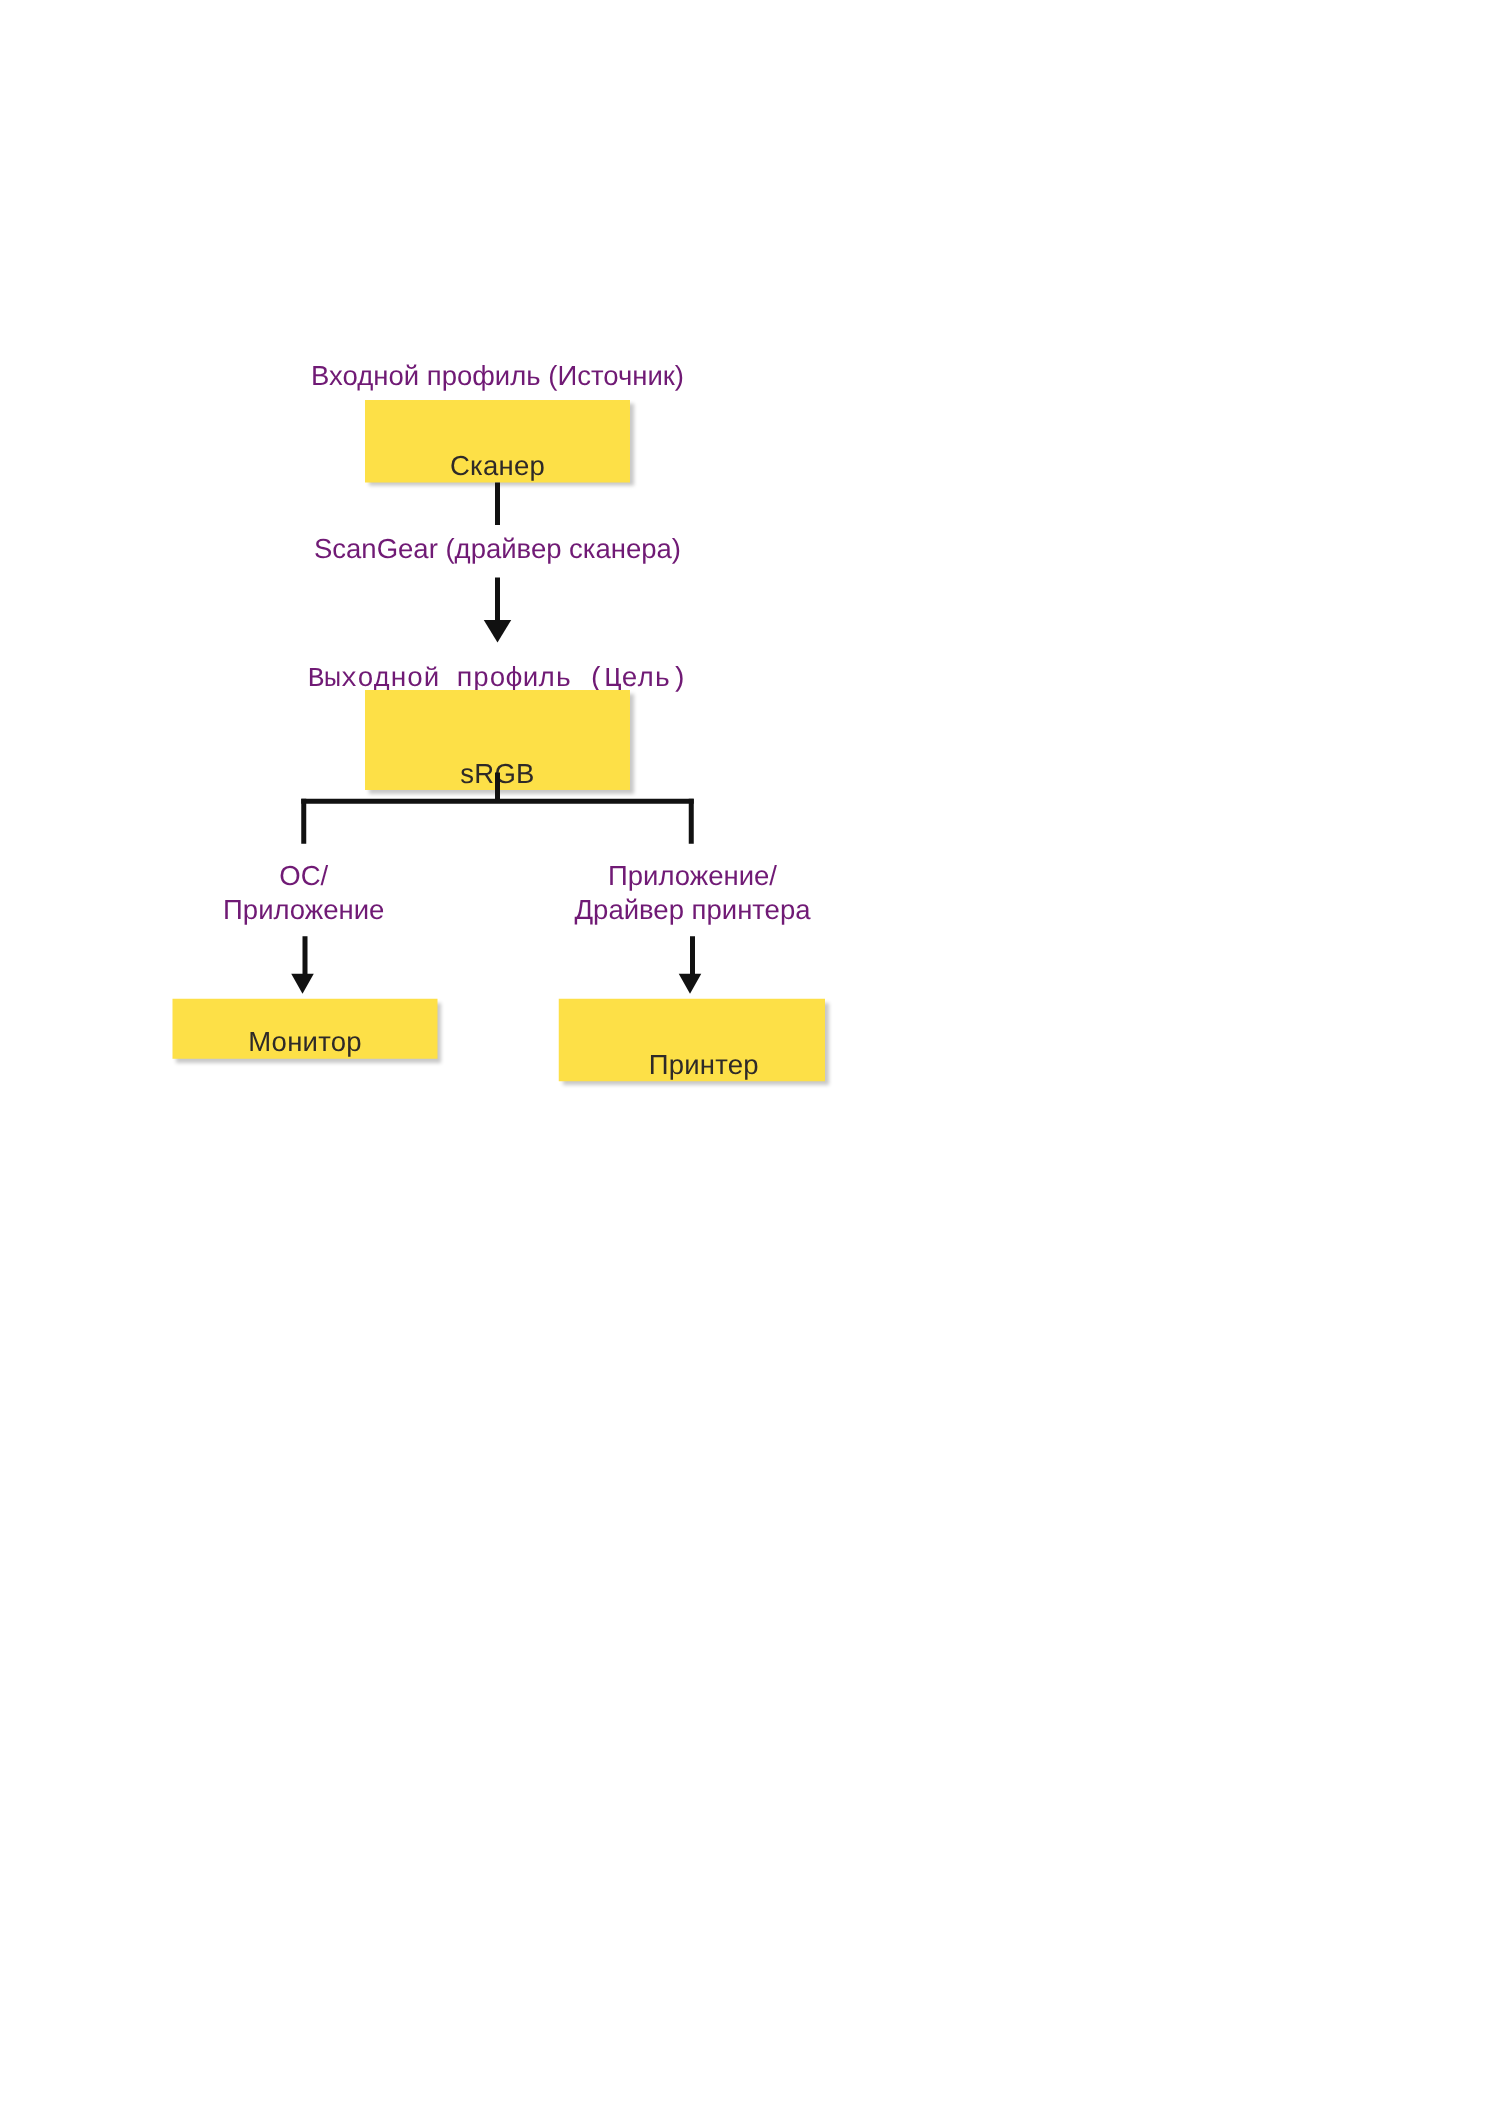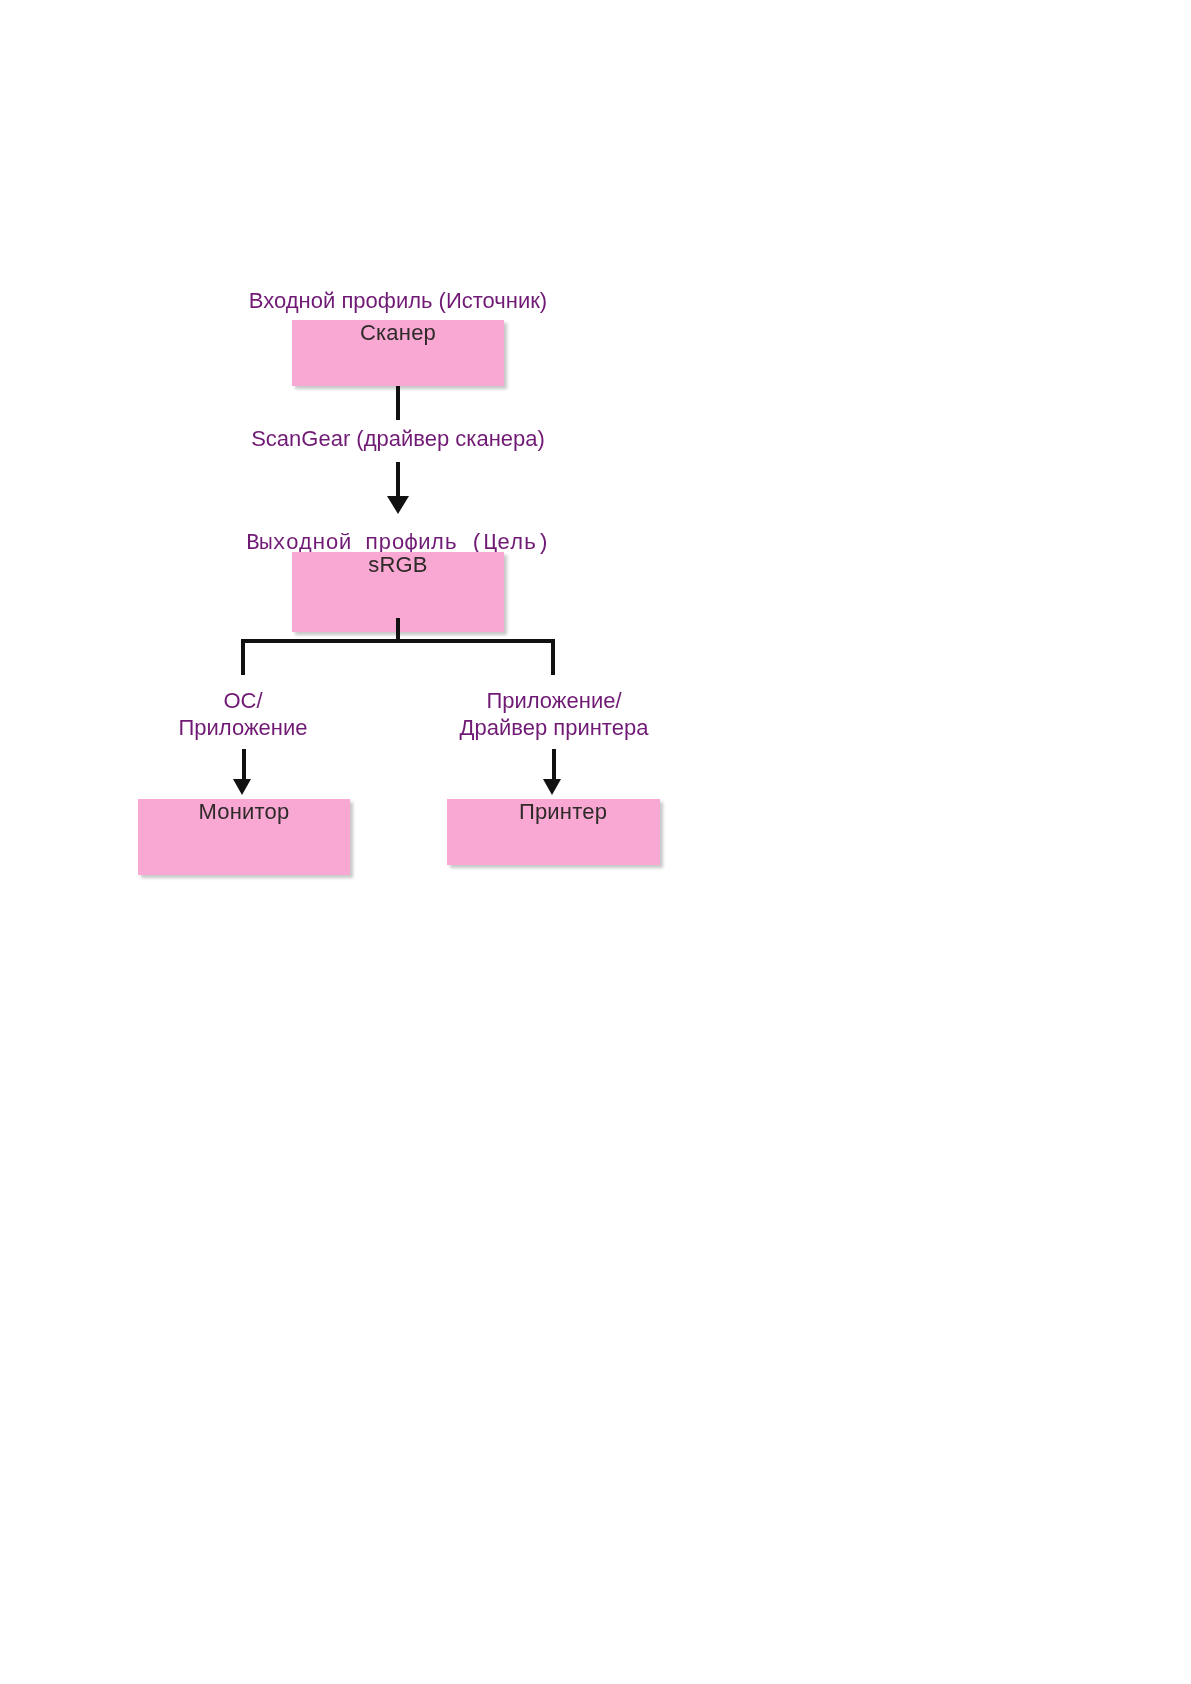--- a/index.html
+++ b/index.html
@@ -20,24 +20,24 @@
     position: absolute;
     left: 0;
     top: 0;
     width: 1191px;
     height: 1684px;
   }
 
   
   .node-box {
     position: absolute;
-    background: #f9a8d4;
+    background: #fde047;
     box-shadow: 3px 3px 3px rgba(0,0,0,0.22);
     display: flex;
-    align-items: flex-start;
+    align-items: flex-end;
     justify-content: center;
     box-sizing: border-box;
   }
   .node-box .node-label {
     font-size: 22px;
     color: #2e2a28;
     letter-spacing: 0.2px;
     white-space: nowrap;
   }
 
@@ -50,21 +50,21 @@
   #box-srgb {
     left: 292px;
     top: 552px;
     width: 212px;
     height: 80px;
   }
   #box-monitor {
     left: 138px;
     top: 799px;
     width: 212px;
-    height: 76px;
+    height: 48px;
   }
   #box-printer {
     left: 447px;
     top: 799px;
     width: 213px;
     height: 66px;
     padding-left: 19px;
   }
 
   

